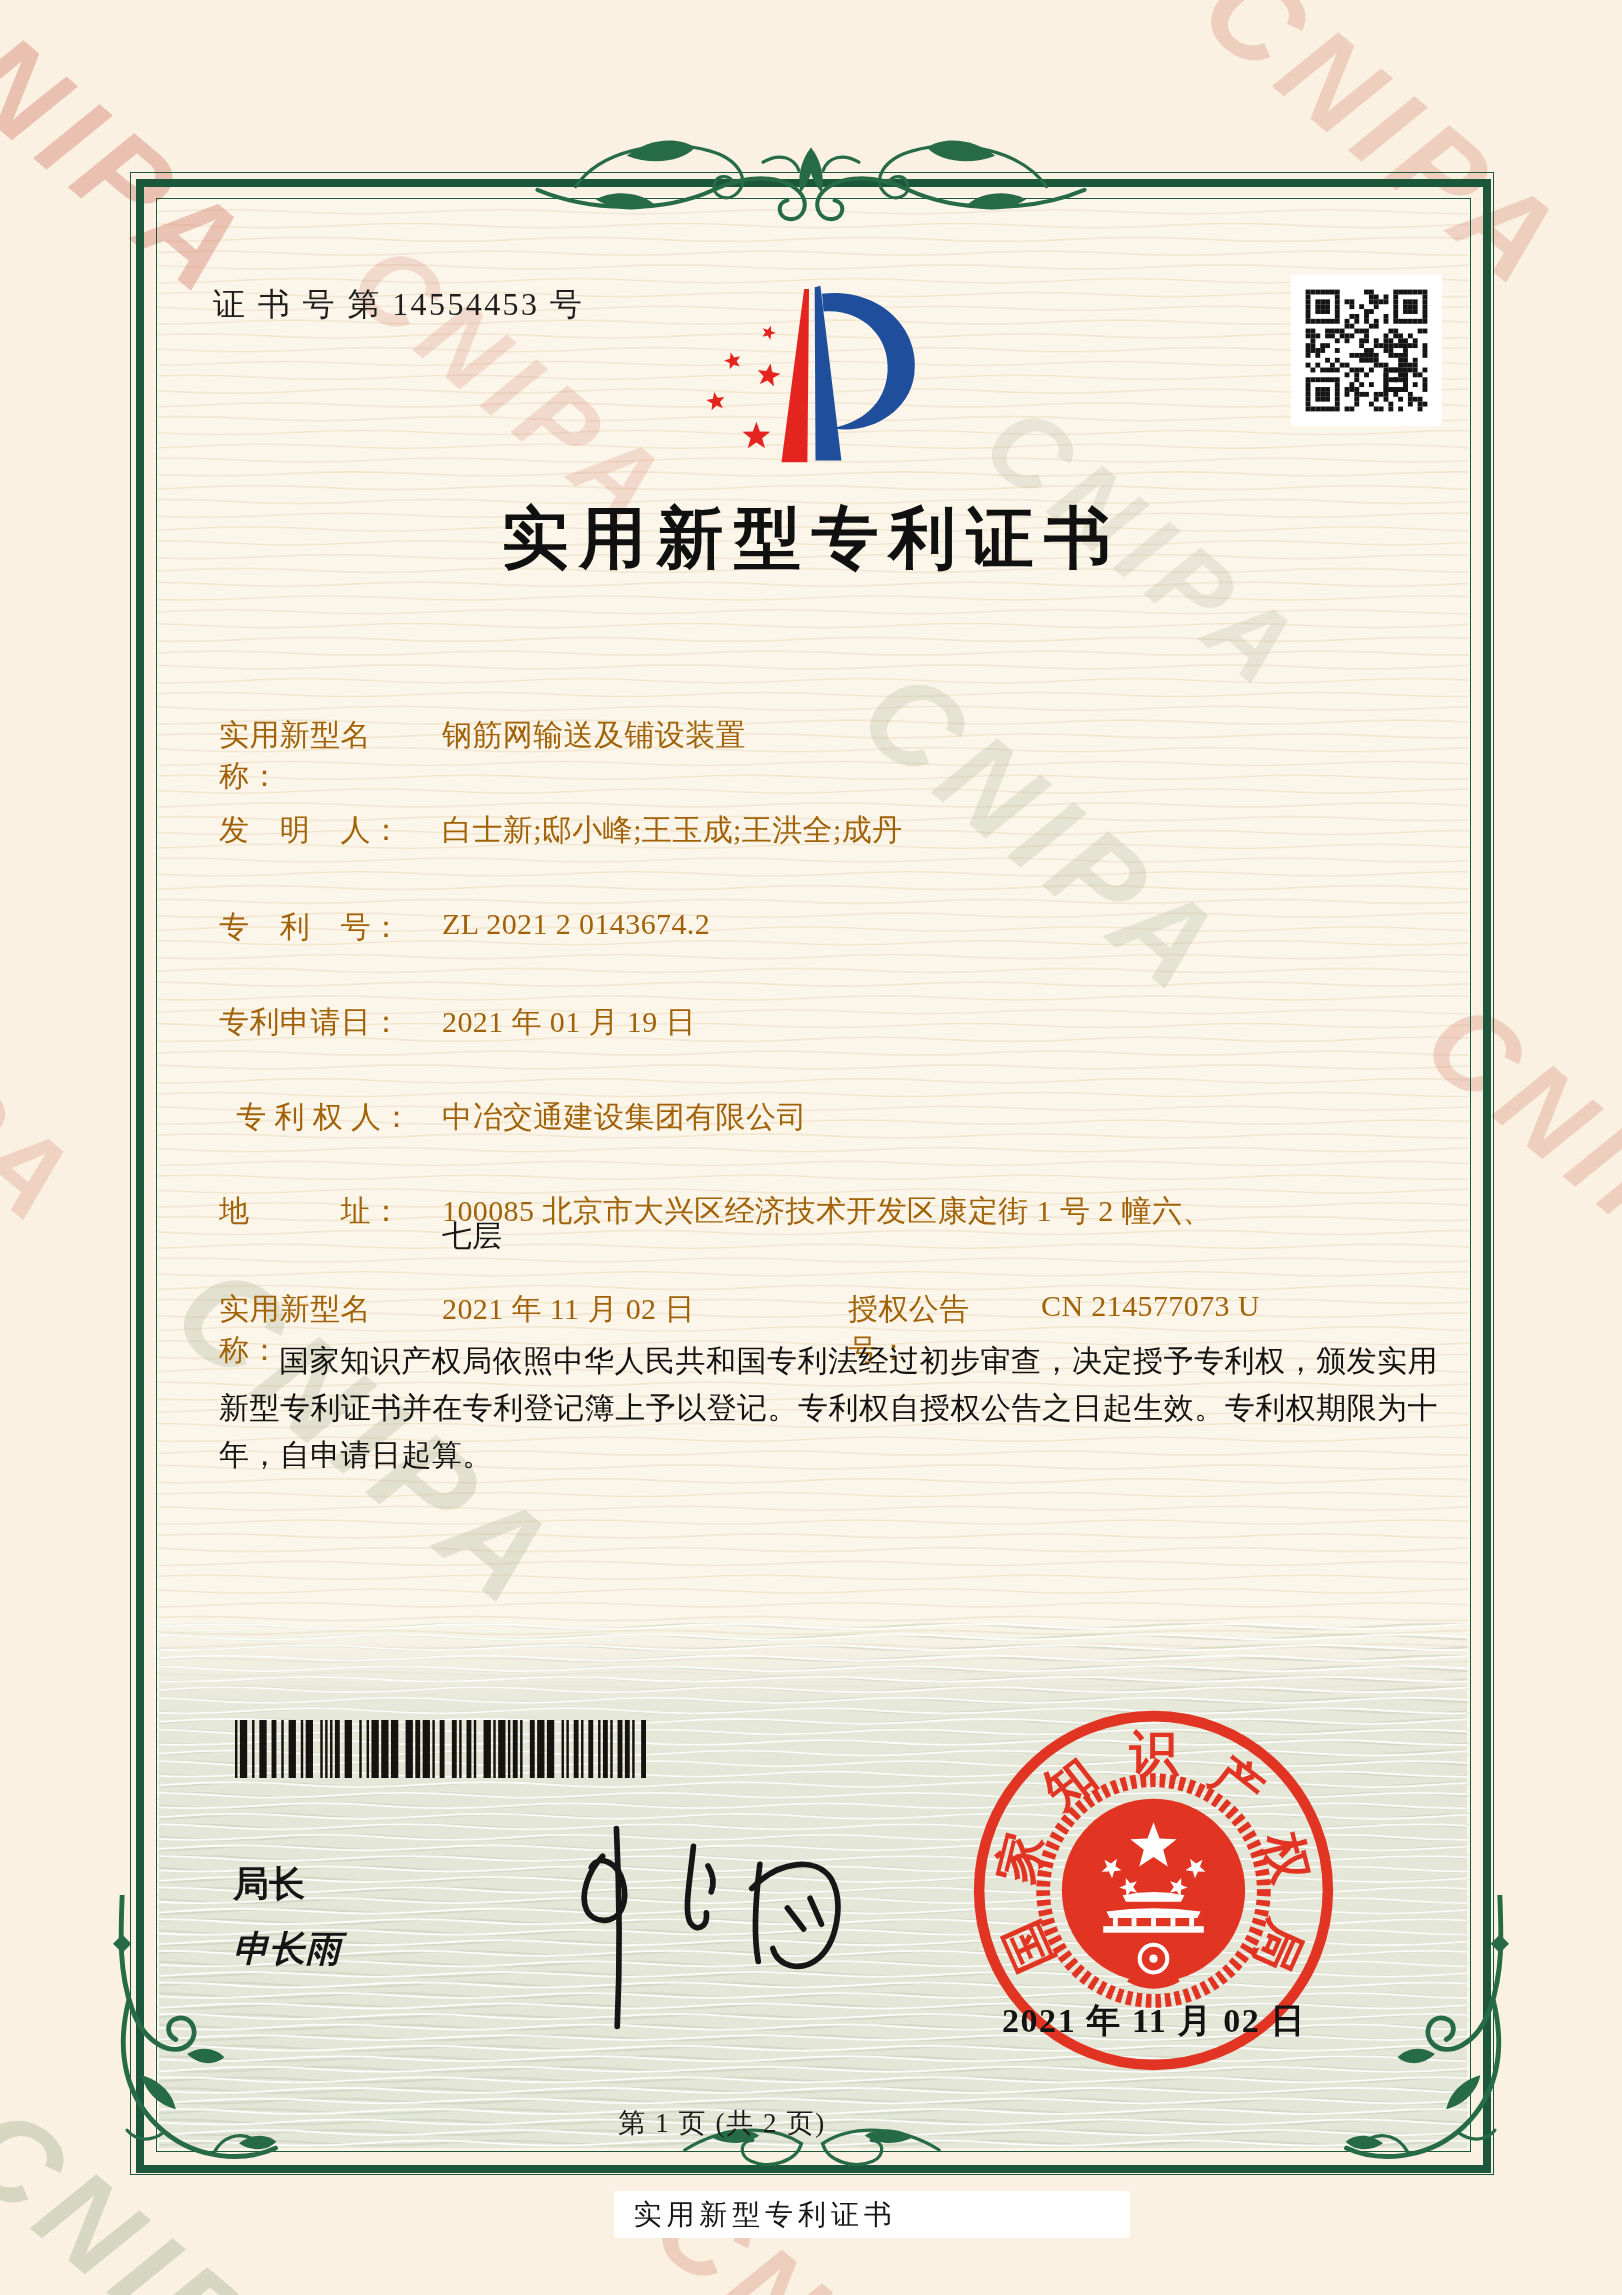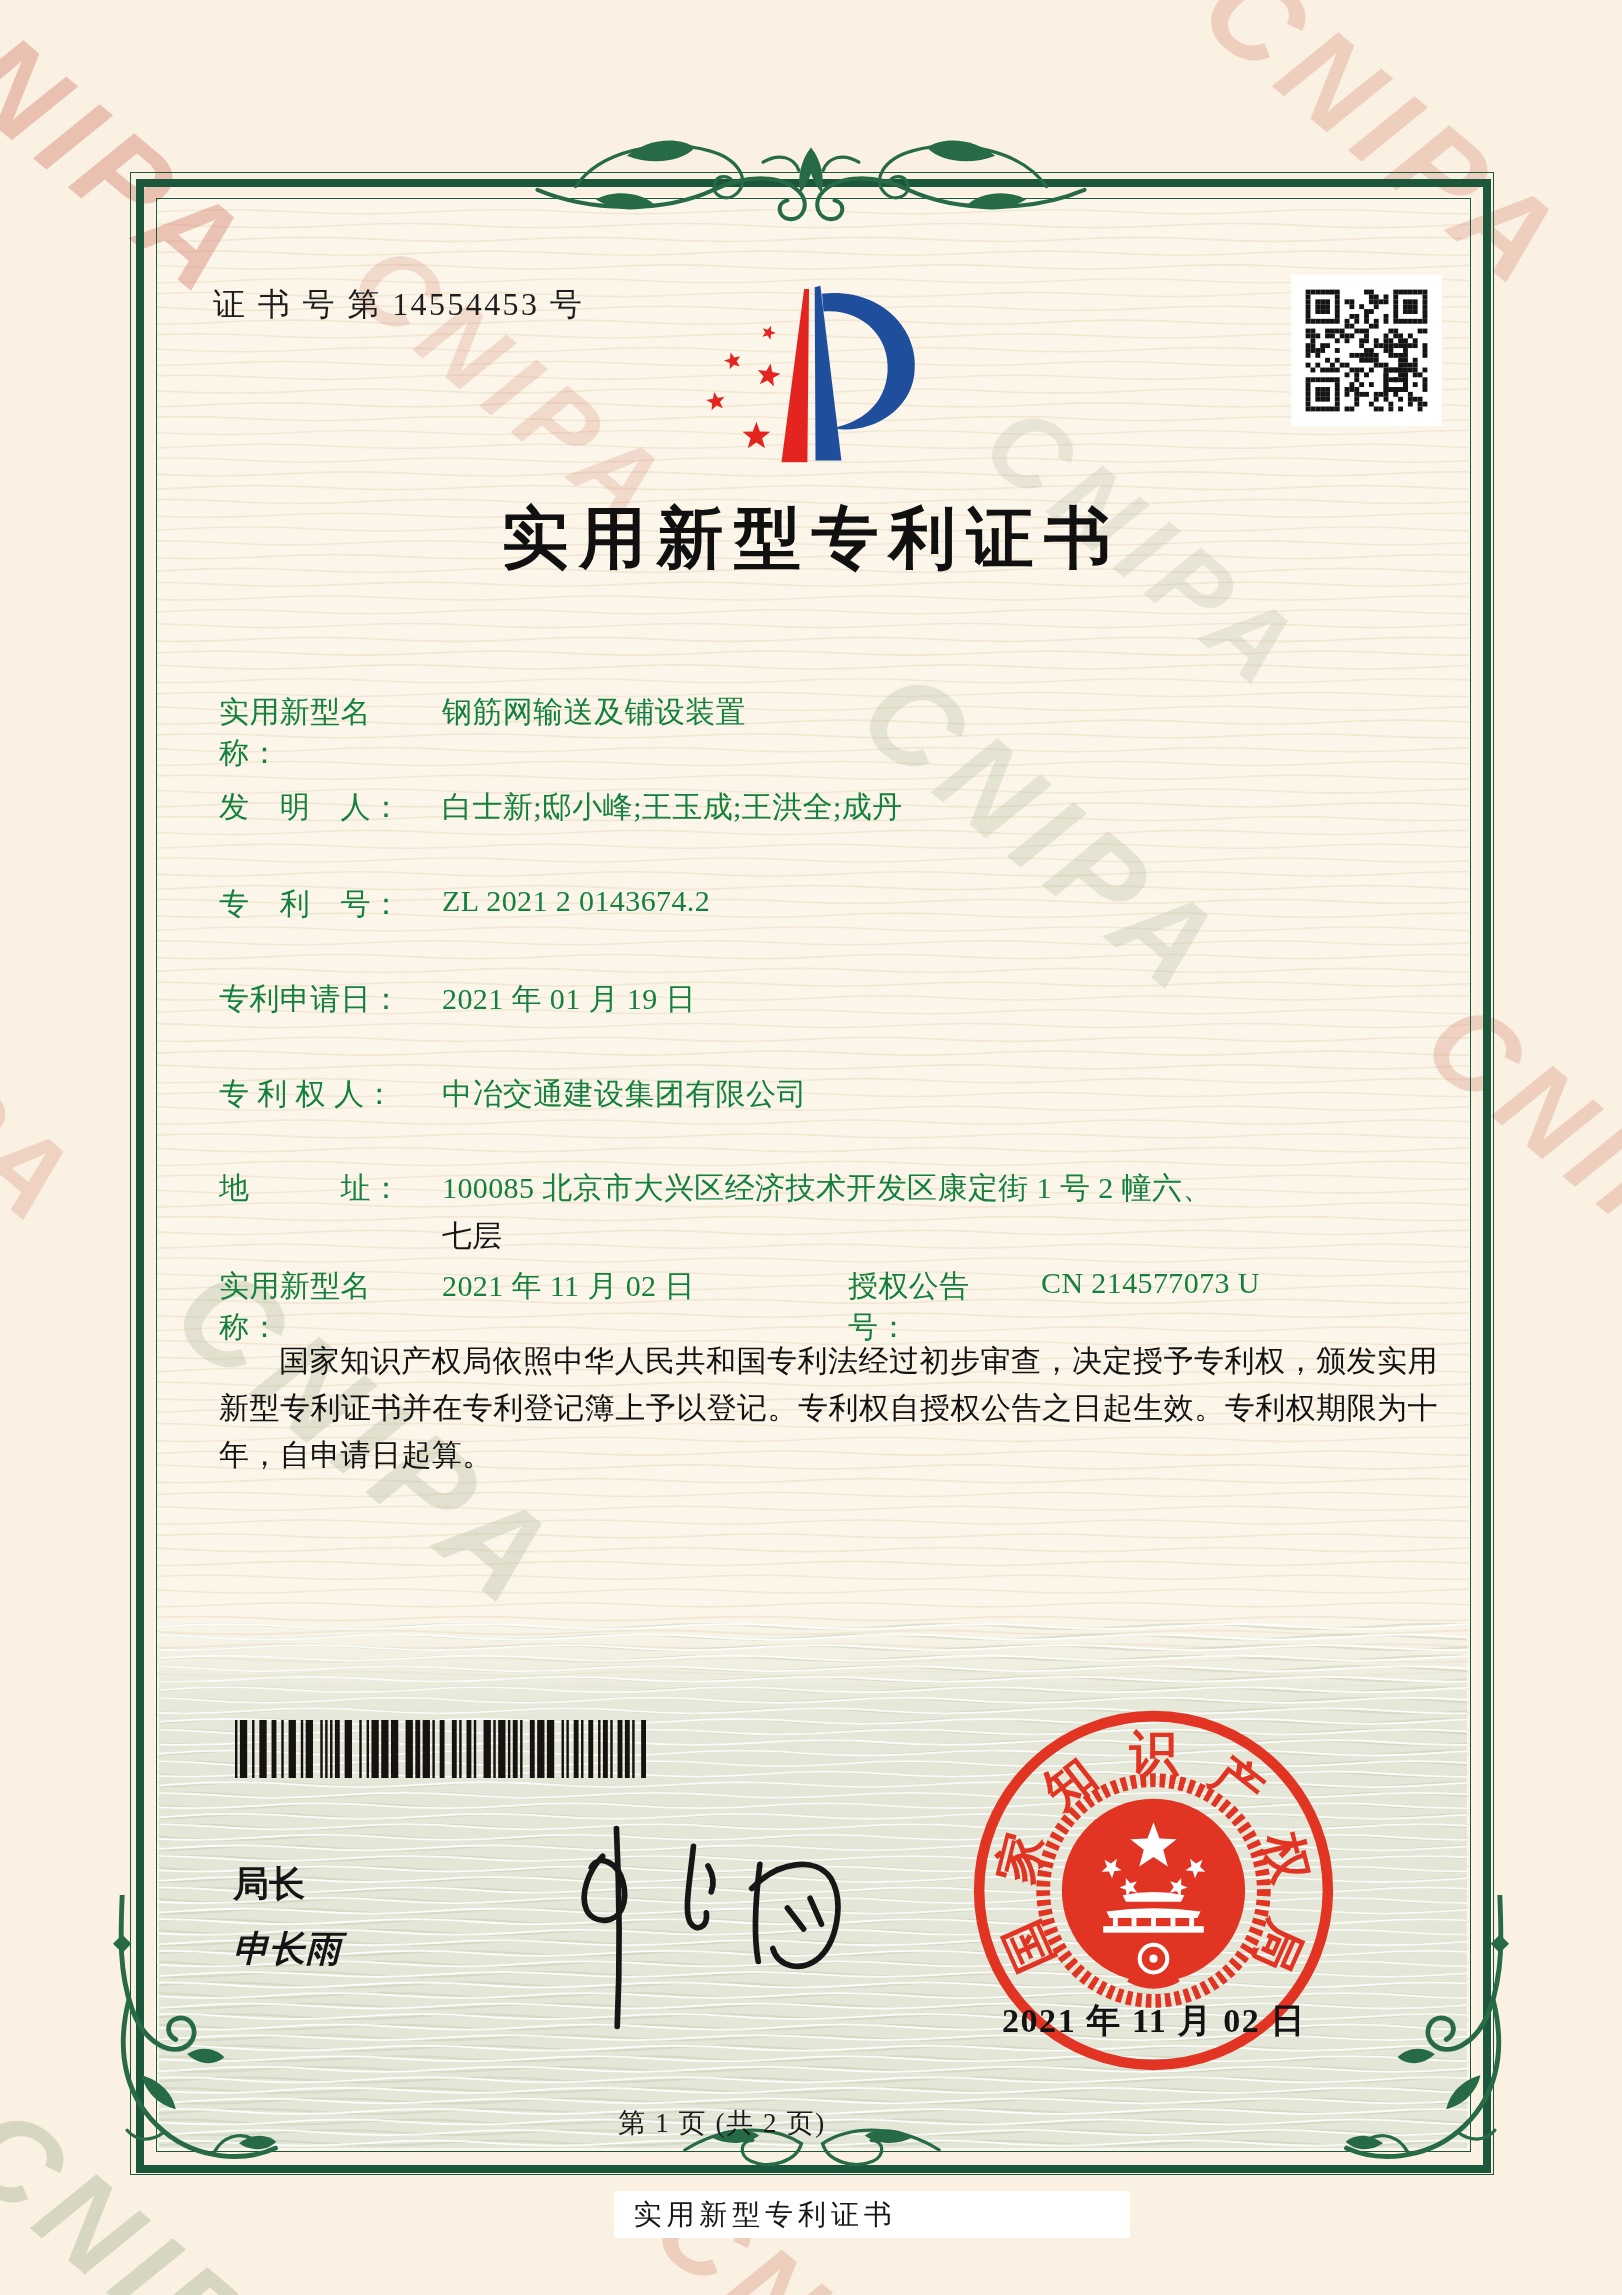--- a/index.html
+++ b/index.html
@@ -29,21 +29,21 @@
   .frame-inner{position:absolute;left:156px;top:198px;width:1313px;height:1952px;
          border:1.6px solid #1a573b;z-index:3;}
   .wave-zone{position:absolute;left:159px;top:1616px;width:1308px;height:532px;
          background:linear-gradient(180deg,rgba(228,231,216,0) 0px,rgba(228,231,216,0.9) 89px,#e4e7d8 146px);z-index:1;}
   .wave-zone svg{position:absolute;left:0;top:0;}
   svg.deco{position:absolute;z-index:4;}
   
   .certno{position:absolute;left:213px;top:283px;font-size:32px;letter-spacing:2.4px;color:#1e1e1e;z-index:4;}
   .title{position:absolute;left:0;top:493px;width:1623px;text-align:center;font-size:67px;
          font-weight:bold;letter-spacing:10.5px;color:#101010;z-index:4;}
-  .row{position:absolute;left:219px;display:flex;font-size:30px;color:#15803d;z-index:4;letter-spacing:0.4px;}
+  .row{position:absolute;left:219px;display:flex;font-size:30px;color:#a16207;z-index:4;letter-spacing:0.4px;margin-top:23px;}
   .row .lbl{width:210px;flex:none;}
   .row .val{margin-left:13px;white-space:nowrap;}
   .addr2{position:absolute;left:442px;top:1216px;font-size:30px;color:#161616;z-index:4;}
   .row2{left:848px;}
   .row2 .lbl{width:180px;}
   .paras{position:absolute;left:219px;top:1337px;width:1219px;z-index:4;color:#121212;}
   .paras p{margin:0;font-size:30px;line-height:47px;text-indent:60px;text-align:justify;letter-spacing:0.4px;}
   .paras p+p{margin-top:3.2px;}
   .officer-title{position:absolute;left:233px;top:1860px;font-size:36px;font-weight:bold;
          font-family:"Liberation Sans","DejaVu Sans",sans-serif;color:#151515;z-index:5;}
@@ -728,21 +728,21 @@
     <span class="val">白士新;邸小峰;王玉成;王洪全;成丹</span>
   </div>
   <div class="row" style="top:884px;">
     <span class="lbl">专　利　号：</span>
     <span class="val">ZL 2021 2 0143674.2</span>
   </div>
   <div class="row" style="top:979px;">
     <span class="lbl">专利申请日：</span>
     <span class="val">2021 年 01 月 19 日</span>
   </div>
-  <div class="row" style="top:1074px;">
+  <div class="row" style="top:1074px;text-align:center;">
     <span class="lbl">专 利 权 人：</span>
     <span class="val">中冶交通建设集团有限公司</span>
   </div>
   <div class="row" style="top:1168px;">
     <span class="lbl">地　　　址：</span>
     <span class="val">100085  北京市大兴区经济技术开发区康定街 1 号 2 幢六、</span>
   </div>
   <div class="addr2">七层</div>
   <div class="row" style="top:1266px;">
     <span class="lbl">实用新型名称：</span>

